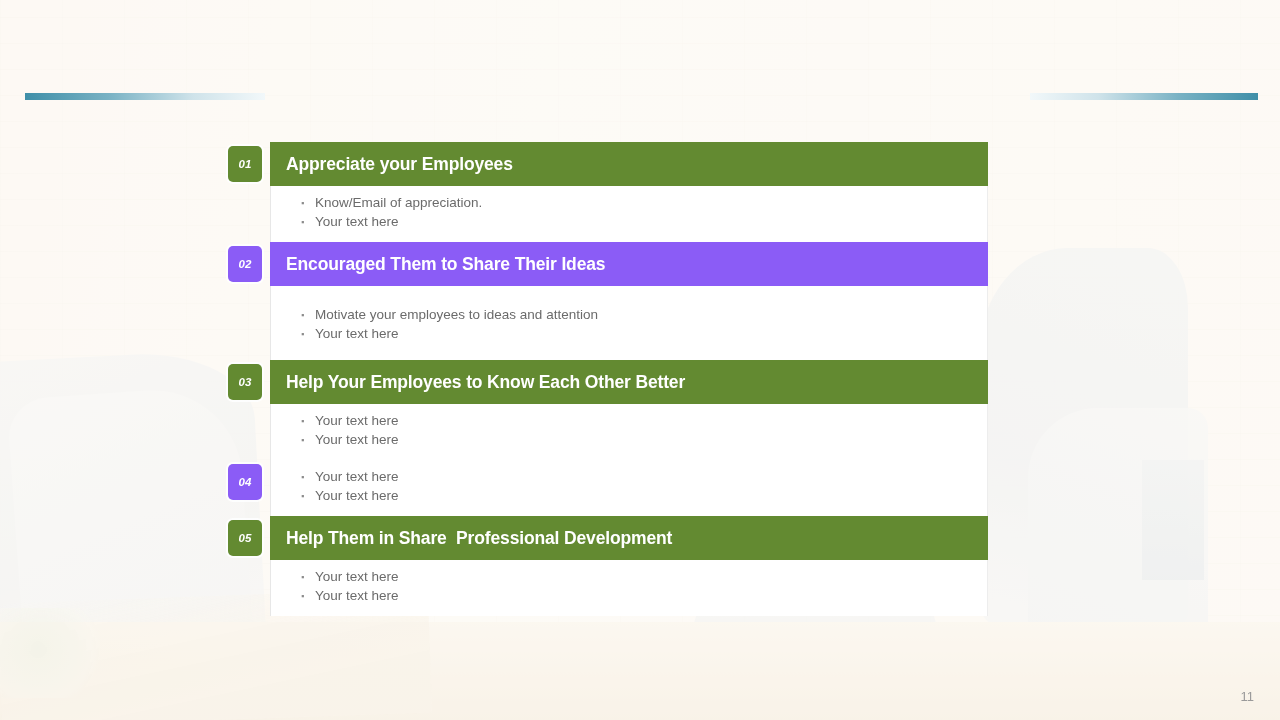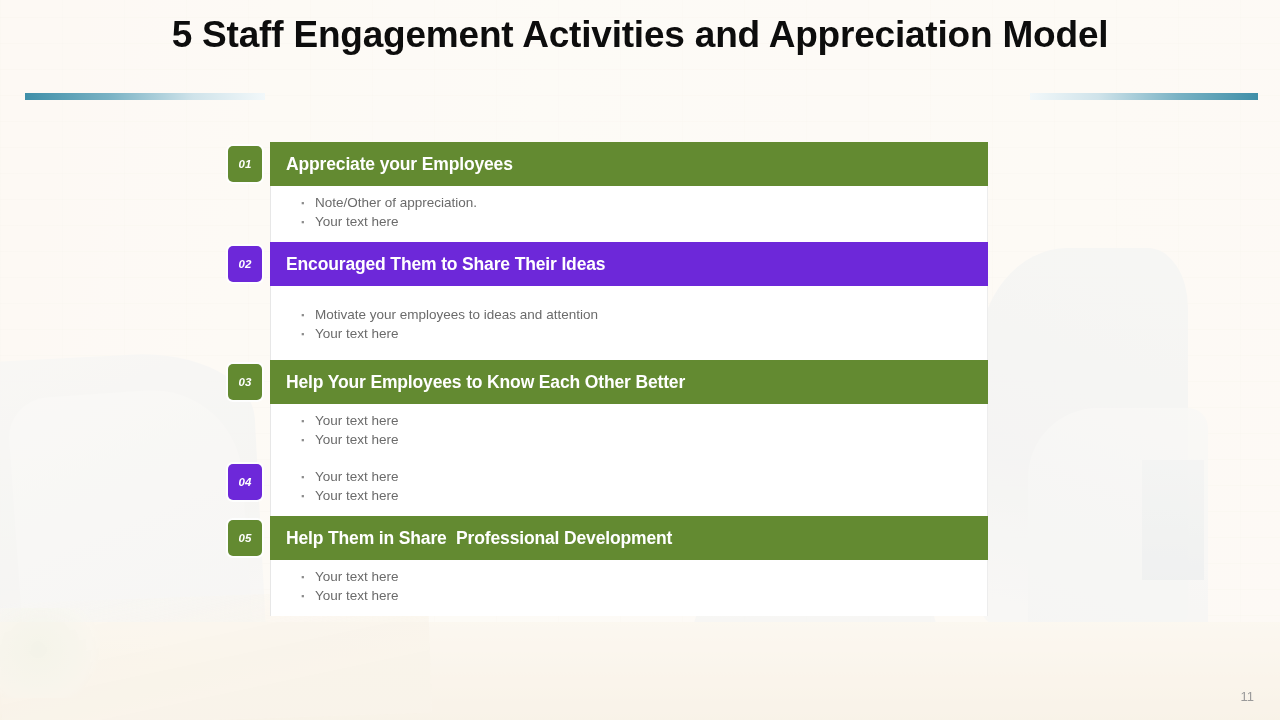--- a/index.html
+++ b/index.html
@@ -234,21 +234,21 @@
     font-size: 9px;
     line-height: 18px;
   }
   .bullet-text {
     color: #6b6b6b;
     font-size: 13.5px;
     line-height: 18px;
   }
 
   .green { background: #638a31; }
-  .teal  { background: #6d28d9; }
+  .teal  { background: #8b5cf6; }
 
   
   .row-body.tall { padding-top: 20px; padding-bottom: 16px; }
 
   
   .footer-note {
     position: absolute;
     left: 0;
     top: 662px;
     width: 1280px;
@@ -276,35 +276,34 @@
     <div class="bg-chair-right"></div>
     <div class="bg-chair-right2"></div>
     <div class="bg-monitor"></div>
     <div class="bg-laptop"></div>
     <div class="bg-desk"></div>
     <div class="bg-desk2"></div>
     <div class="bg-plant"></div>
     <div class="bg-wash"></div>
   </div>
 
-  <div class="title">5 Staff Engagement Activities and Appreciation Model</div>
 
   <div class="rule rule-left"></div>
   <div class="rule rule-right"></div>
 
   <div id="rows">
       <div class="row">
         <div class="badge green">01</div>
         <div class="row-header green">
           <span class="row-title">Appreciate your Employees</span>
         </div>
         <div class="row-body">
           <div class="bullet-line">
             <span class="bullet-mark">▪</span>
-            <span class="bullet-text">Note/Other of appreciation.</span>
+            <span class="bullet-text">Know/Email of appreciation.</span>
           </div>
           <div class="bullet-line">
             <span class="bullet-mark">▪</span>
             <span class="bullet-text">Your text here</span>
           </div>
         </div>
       </div>
       <div class="row">
         <div class="badge teal">02</div>
         <div class="row-header teal">

